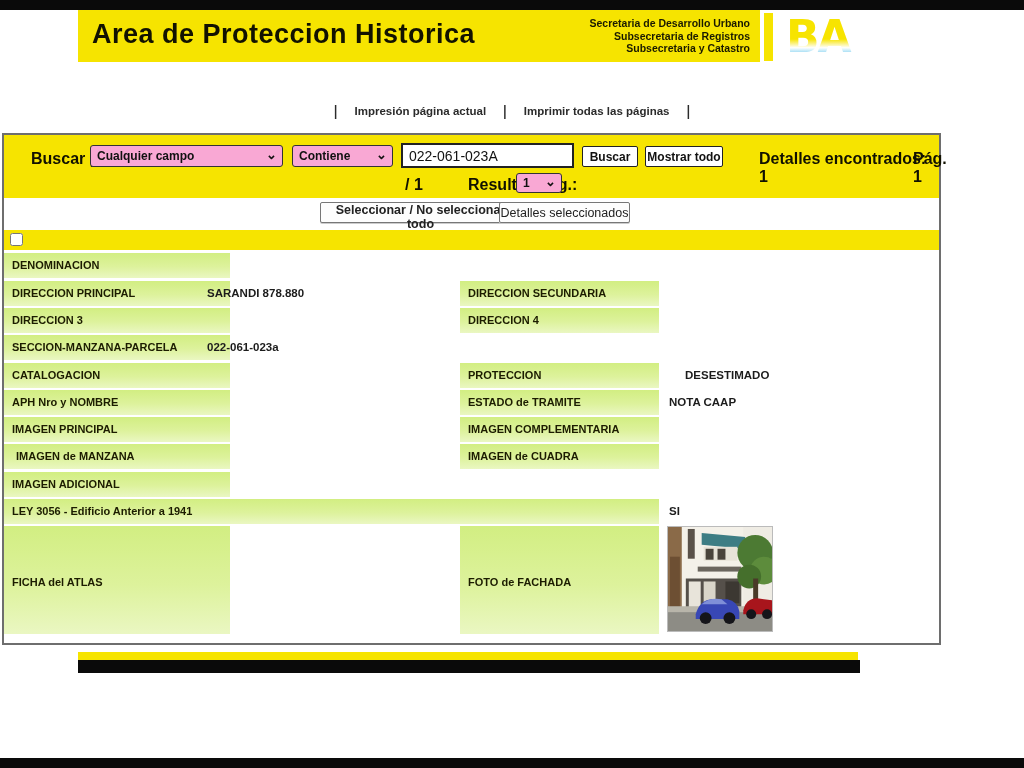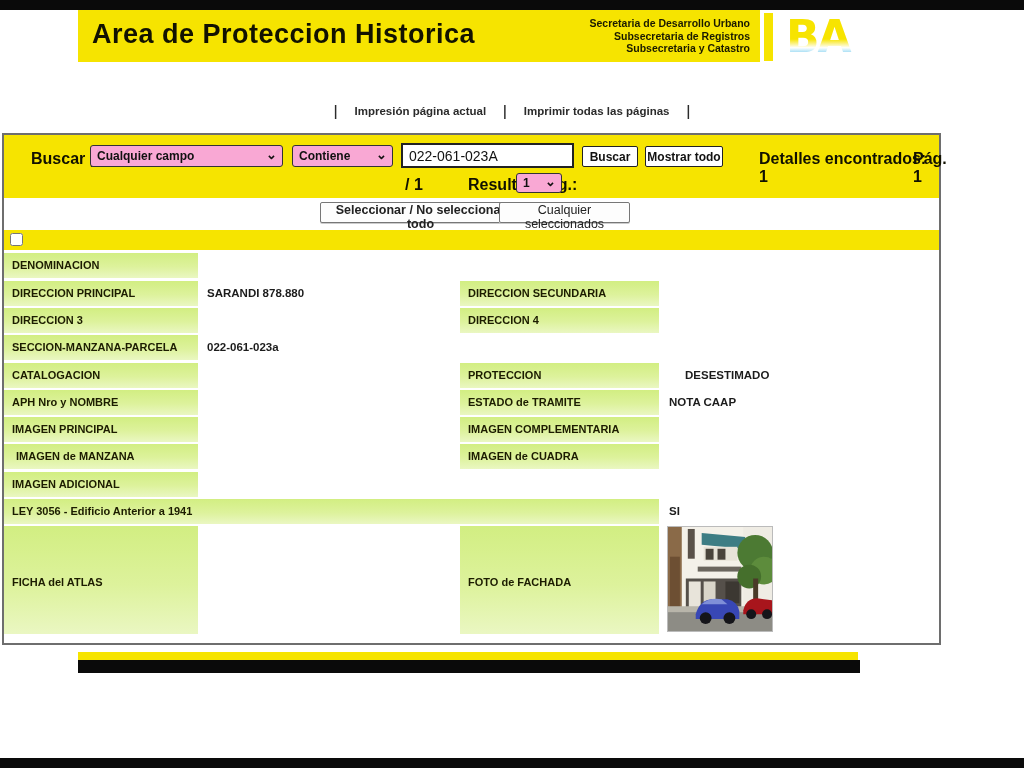--- a/index.html
+++ b/index.html
@@ -32,21 +32,21 @@
            font-family:"Liberation Sans",sans-serif; font-size:14px; color:#111; padding-left:6px; }
 
   .btn  { position:absolute; background:#fff; border:1px solid #222; border-radius:2px; font-family:"Liberation Sans",sans-serif;
           font-size:12px; font-weight:bold; color:#111; height:21px; cursor:pointer; }
   .btn2 { position:absolute; background:#fdfdfd; border:1px solid #777; border-radius:2px; font-family:"Liberation Sans",sans-serif;
           font-size:12.5px; color:#222; height:21px; cursor:pointer; box-shadow:0 1px 0 #ccc; }
 
   .checkband { position:absolute; left:0; top:95px; width:935px; height:20px; background:#f6e400; }
   .checkband input { position:absolute; left:6px; top:3px; width:13px; height:13px; }
 
-  .green-cell { position:absolute; left:0; width:194px; height:25px; padding:6px 0 0 8px;
+  .green-cell { position:absolute; left:0; width:226px; height:25px; padding:6px 0 0 8px;
                 background:linear-gradient(180deg,#d2ee82 0%,#ddf29c 55%,#eaf7c2 100%);
                 font-size:11px; font-weight:bold; color:#1c1c00; overflow:hidden; white-space:nowrap; }
   .green-cell.right { left:456px; width:199px; }
   .green-cell.wide  { width:655px; }
   .green-cell.tall  { height:108px; padding-top:50px; }
   .fval { position:absolute; font-size:11.5px; font-weight:bold; color:#1c1c1c; white-space:nowrap; }
 
   .photo { position:absolute; left:663px; top:391px; width:106px; height:106px; border:1px solid #bbb; background:#fff; }
 
   .footer-yellow { position:absolute; left:78px; top:652px; width:780px; height:8px; background:#f6e400; }
@@ -114,21 +114,21 @@
 
       <span class="lbl" style="left:383px; top:41px;">/ 1</span>
       <span class="lbl" style="left:446px; top:41px;">Result. x pág.:</span>
       <div class="sel" style="left:512px; top:38px; width:46px; height:20px; padding-top:2px;">
         <span>1</span>
         <span class="chev" style="top:0;">⌄</span>
       </div>
     </div>
 
     <button class="btn2" style="left:316px; top:67px; width:201px;font-weight:bold;">Seleccionar / No seleccionar todo</button>
-    <button class="btn2" style="left:495px; top:67px; width:131px;">Cualquier seleccionados</button>
+    <button class="btn2" style="left:495px; top:67px; width:131px;">Detalles seleccionados</button>
 
     <div class="checkband">
       <input type="checkbox" style="">
     </div>
 
     <div class="green-cell" style="top:118px;">DENOMINACION</div>
     <div class="green-cell" style="top:146px;">DIRECCION PRINCIPAL</div>
     <div class="green-cell" style="top:173px;">DIRECCION 3</div>
     <div class="green-cell" style="top:200px;">SECCION-MANZANA-PARCELA</div>
     <div class="green-cell" style="top:228px;">CATALOGACION</div>

